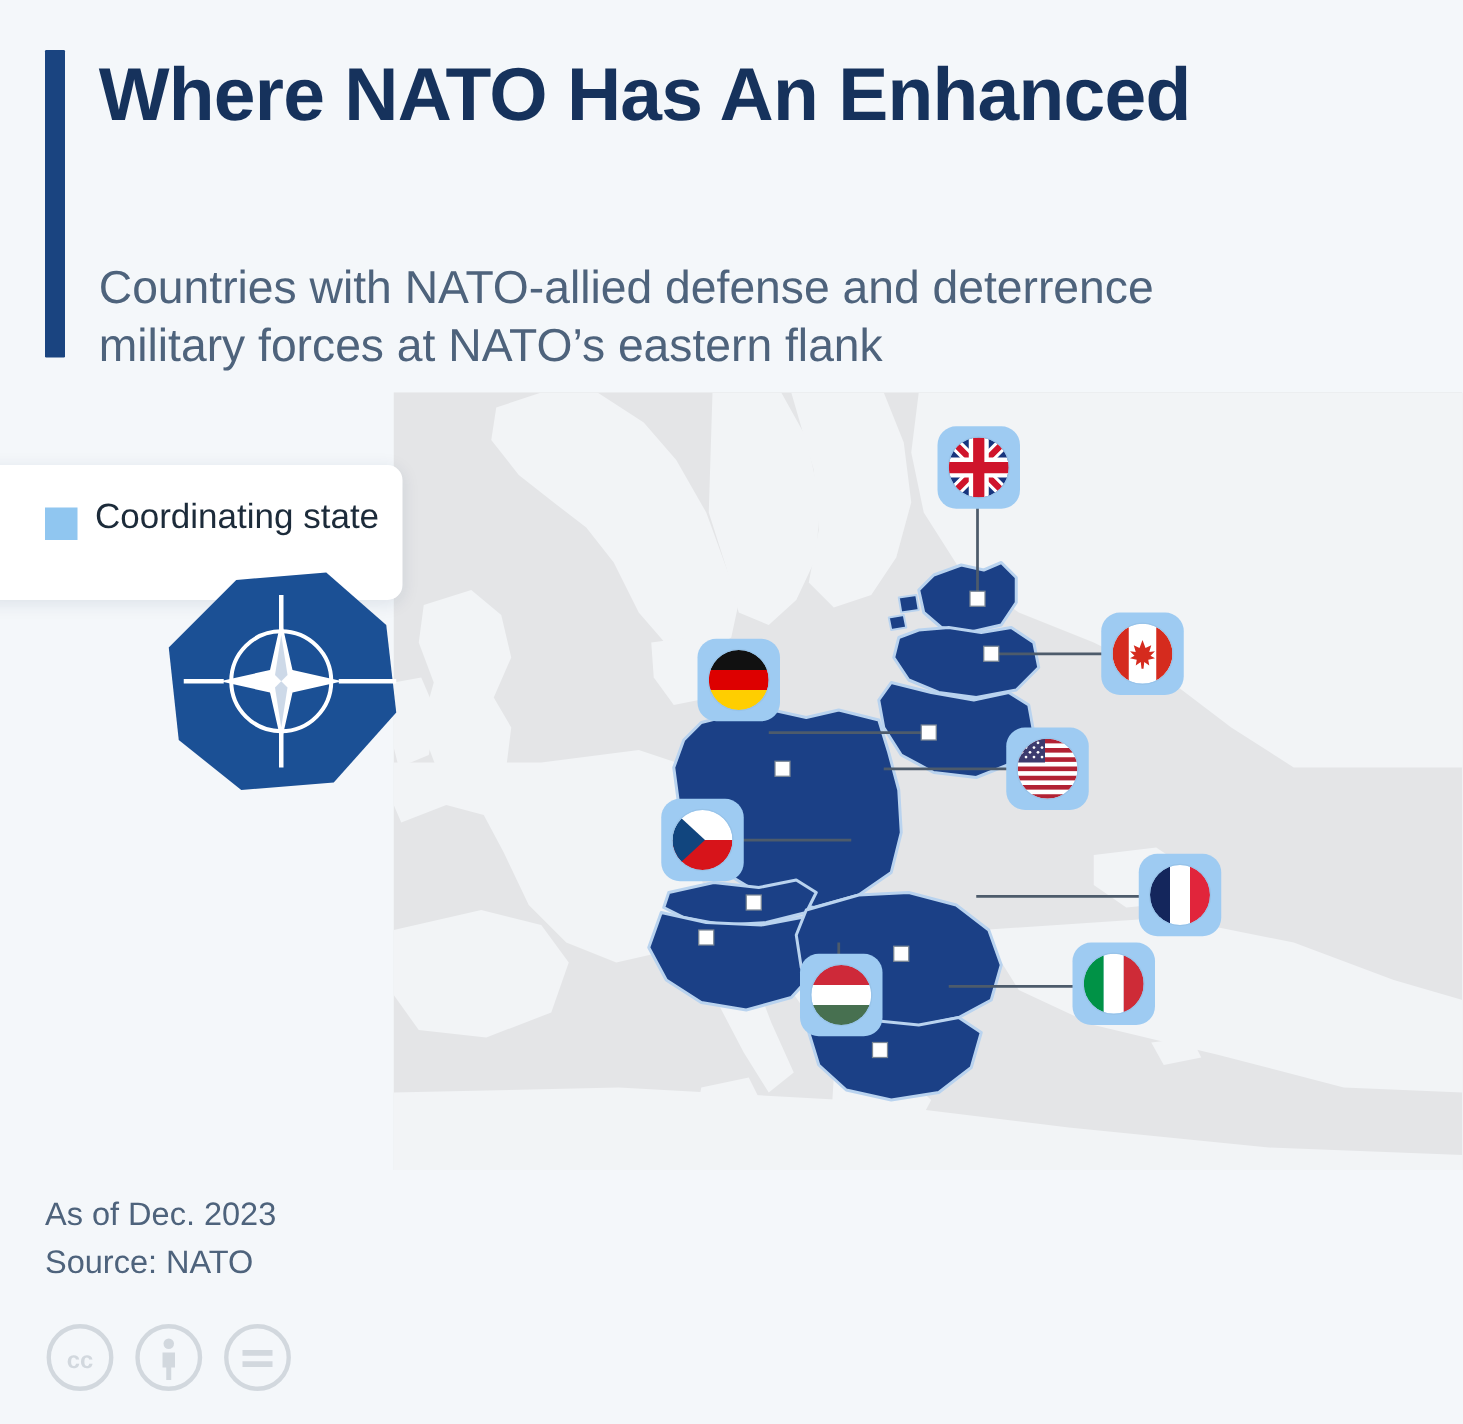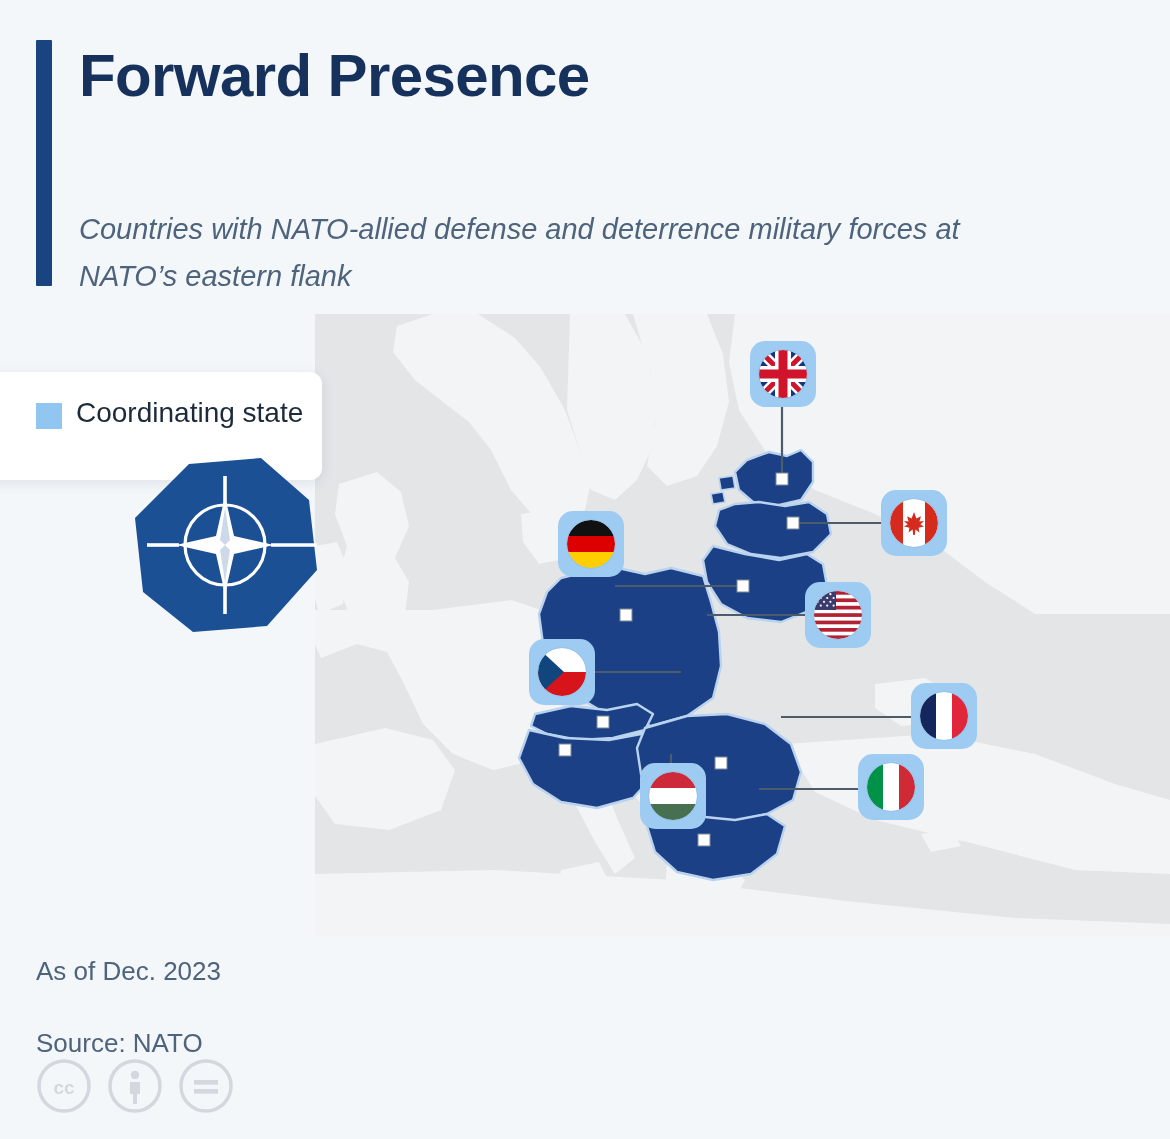--- a/index.html
+++ b/index.html
@@ -16,42 +16,41 @@
     position:absolute;left:36px;top:40px;width:16px;height:246px;
     background:#1a4480;border-radius:1px;
   }
   .title{
     position:absolute;left:79px;top:38px;width:1060px;
     font-size:60px;line-height:76px;font-weight:bold;
     color:#16325c;letter-spacing:-.6px;
   }
   .subtitle{
     position:absolute;left:79px;top:206px;width:960px;
-    font-size:29px;line-height:47px;font-weight:normal;
+    font-size:37px;line-height:47px;font-weight:normal;
     color:#4e637c;
-    font-style:italic;
   }
 
   
   .map-panel{
     position:absolute;left:315px;top:314px;width:855px;height:622px;
     background:#e4e5e7;overflow:hidden;
   }
   .map-svg{position:absolute;left:0;top:0;width:855px;height:622px;display:block;}
 
   
   .legend-card{
     position:absolute;left:-24px;top:372px;width:346px;height:108px;
     background:#ffffff;border-radius:12px;
     box-shadow:0 3px 14px rgba(22,50,92,.10);
     z-index:6;
   }
   .legend-row{
     position:absolute;left:60px;top:22px;width:270px;
-    display:flex;align-items:center;gap:14px;
+    display:flex;align-items:flex-end;gap:14px;
   }
   .legend-swatch{
     width:26px;height:26px;background:#90c6f0;flex:0 0 26px;margin-top:6px;
   }
   .legend-label{
     font-size:28px;line-height:38px;color:#1c2b3a;
   }
 
   
   .nato-logo{
@@ -68,39 +67,39 @@
     width:48px;height:48px;border-radius:50%;overflow:hidden;
     display:block;box-shadow:0 0 0 1px rgba(0,0,0,.04);
   }
   .badge .flag svg{display:block;width:48px;height:48px;}
 
   
   .foot-line{
     position:absolute;left:36px;font-size:26px;color:#4e637c;line-height:30px;
   }
   .foot-1{top:956px;}
-  .foot-2{top:994px;margin-top:34px;}
+  .foot-2{top:994px;}
 
   .cc-icons{position:absolute;left:36px;top:1058px;display:flex;gap:15px;}
   .cc-icons svg{display:block;}
 
   .statista{
     position:absolute;right:12px;bottom:8px;width:330px;height:86px;
   }
   .statista svg{display:block;}
 </style>
 </head>
 <body>
 
 <div id="root">
 
   <div class="accent-bar"></div>
 
   <div class="title">
-    <div>Forward Presence</div>
+    <div>Where NATO Has An Enhanced</div>
   </div>
 
   <div class="subtitle">Countries with NATO-allied defense and deterrence military forces at NATO’s eastern flank</div>
 
   <div class="map-panel">
     <svg class="map-svg" viewBox="0 0 855 622">
 
       <rect x="0" y="0" width="855" height="622" fill="#e4e5e7"></rect>
 
       <g fill="#f2f4f6">

